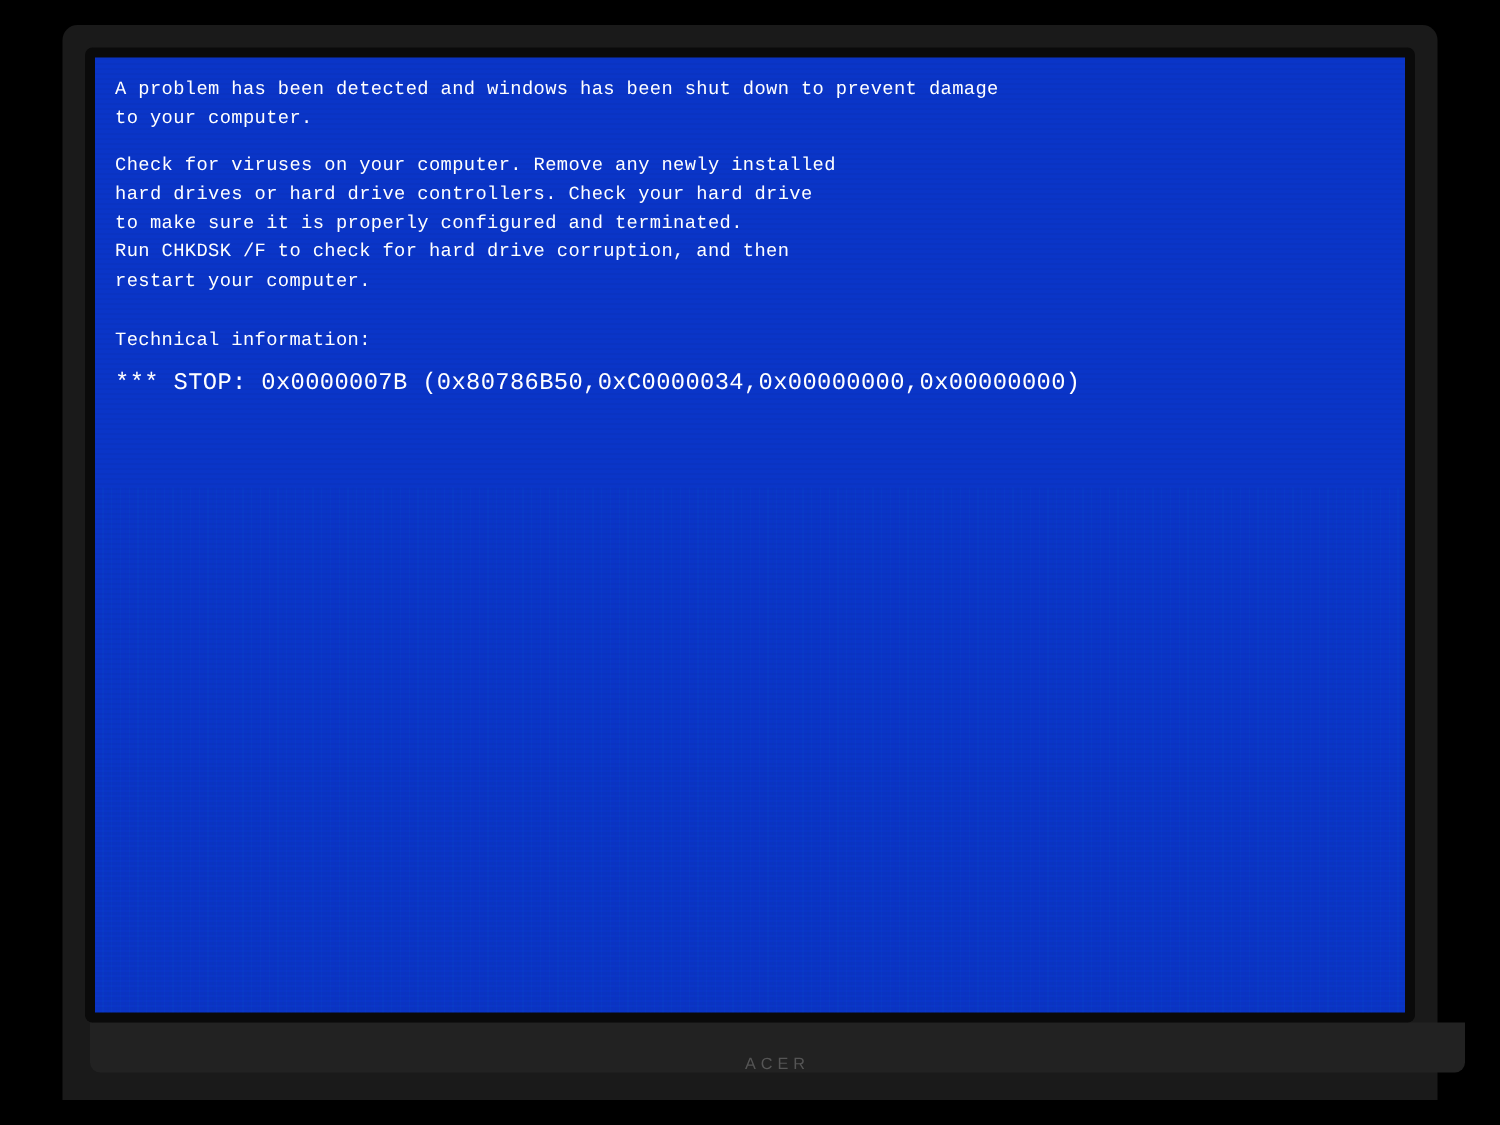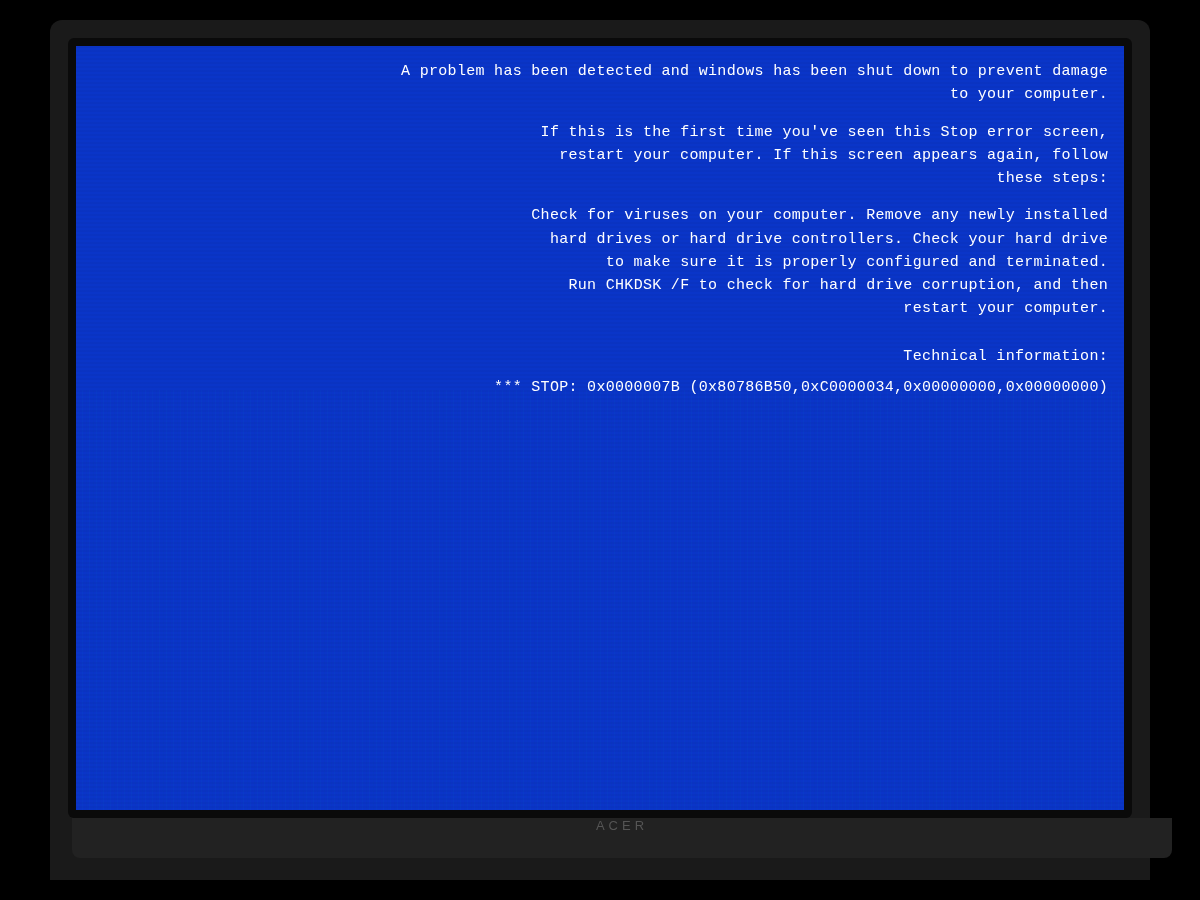--- a/index.html
+++ b/index.html
@@ -90,45 +90,44 @@
       z-index: 1;
     }
 
     .bsod-content {
       position: relative;
       z-index: 3;
       padding: 14px 16px;
       font-size: 15px;
       line-height: 1.55;
       letter-spacing: 0.02em;
-      text-align: right;
     }
 
     .bsod-content p {
       margin-bottom: 14px;
       white-space: pre-wrap;
     }
 
     .bsod-content .technical {
       margin-top: 24px;
       margin-bottom: 8px;
     }
 
     .bsod-content .stop-code {
       margin-top: 4px;
-      font-size: 15px;
+      font-size: 19px;
     }
 
     .laptop-bottom {
       width: 1100px;
       height: 40px;
       background: #222;
       border-radius: 0 0 8px 8px;
       display: flex;
-      align-items: flex-start;
+      align-items: flex-end;
       justify-content: center;
       margin-left: 44px;
     }
 
     .laptop-brand {
       color: #555;
       font-size: 13px;
       font-family: Arial, sans-serif;
       letter-spacing: 4px;
       text-transform: uppercase;
@@ -137,23 +136,20 @@
 </head>
 <body>
 
 <div class="laptop-outer">
   <div class="screen-bezel">
     <div class="screen">
       <div class="interference"></div>
       <div class="bsod-content">
         <p>A problem has been detected and windows has been shut down to prevent damage
 to your computer.</p>
-        <p>If this is the first time you've seen this Stop error screen,
-restart your computer. If this screen appears again, follow
-these steps:</p>
         <p>Check for viruses on your computer. Remove any newly installed
 hard drives or hard drive controllers. Check your hard drive
 to make sure it is properly configured and terminated.
 Run CHKDSK /F to check for hard drive corruption, and then
 restart your computer.</p>
         <p class="technical">Technical information:</p>
         <p class="stop-code">*** STOP: 0x0000007B (0x80786B50,0xC0000034,0x00000000,0x00000000)</p>
       </div>
     </div>
   </div>

